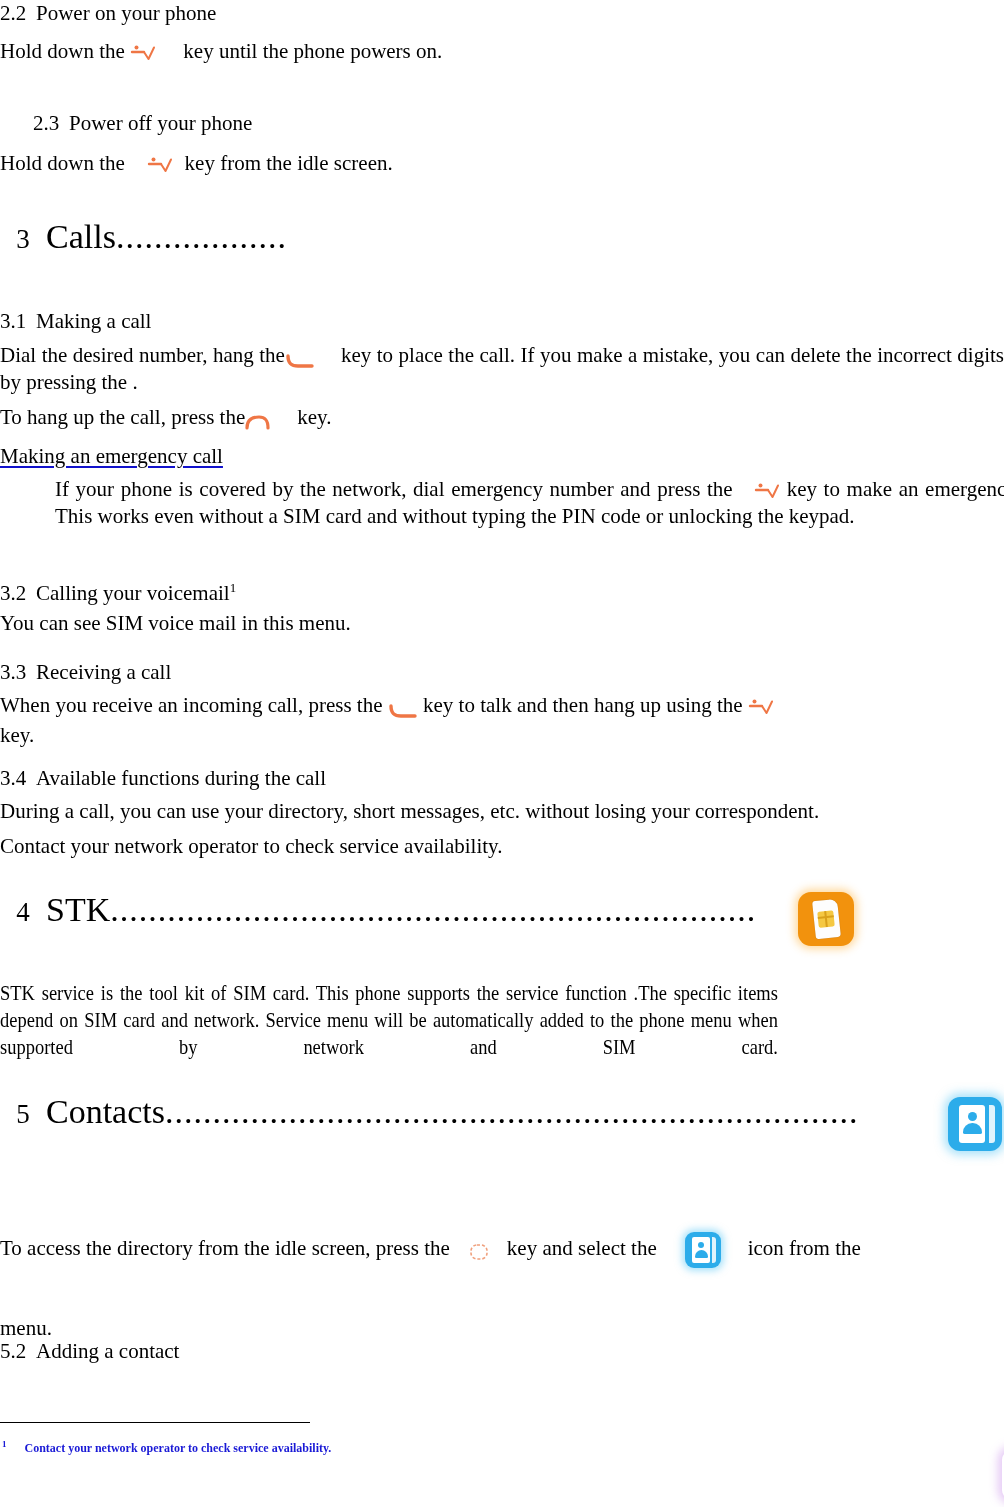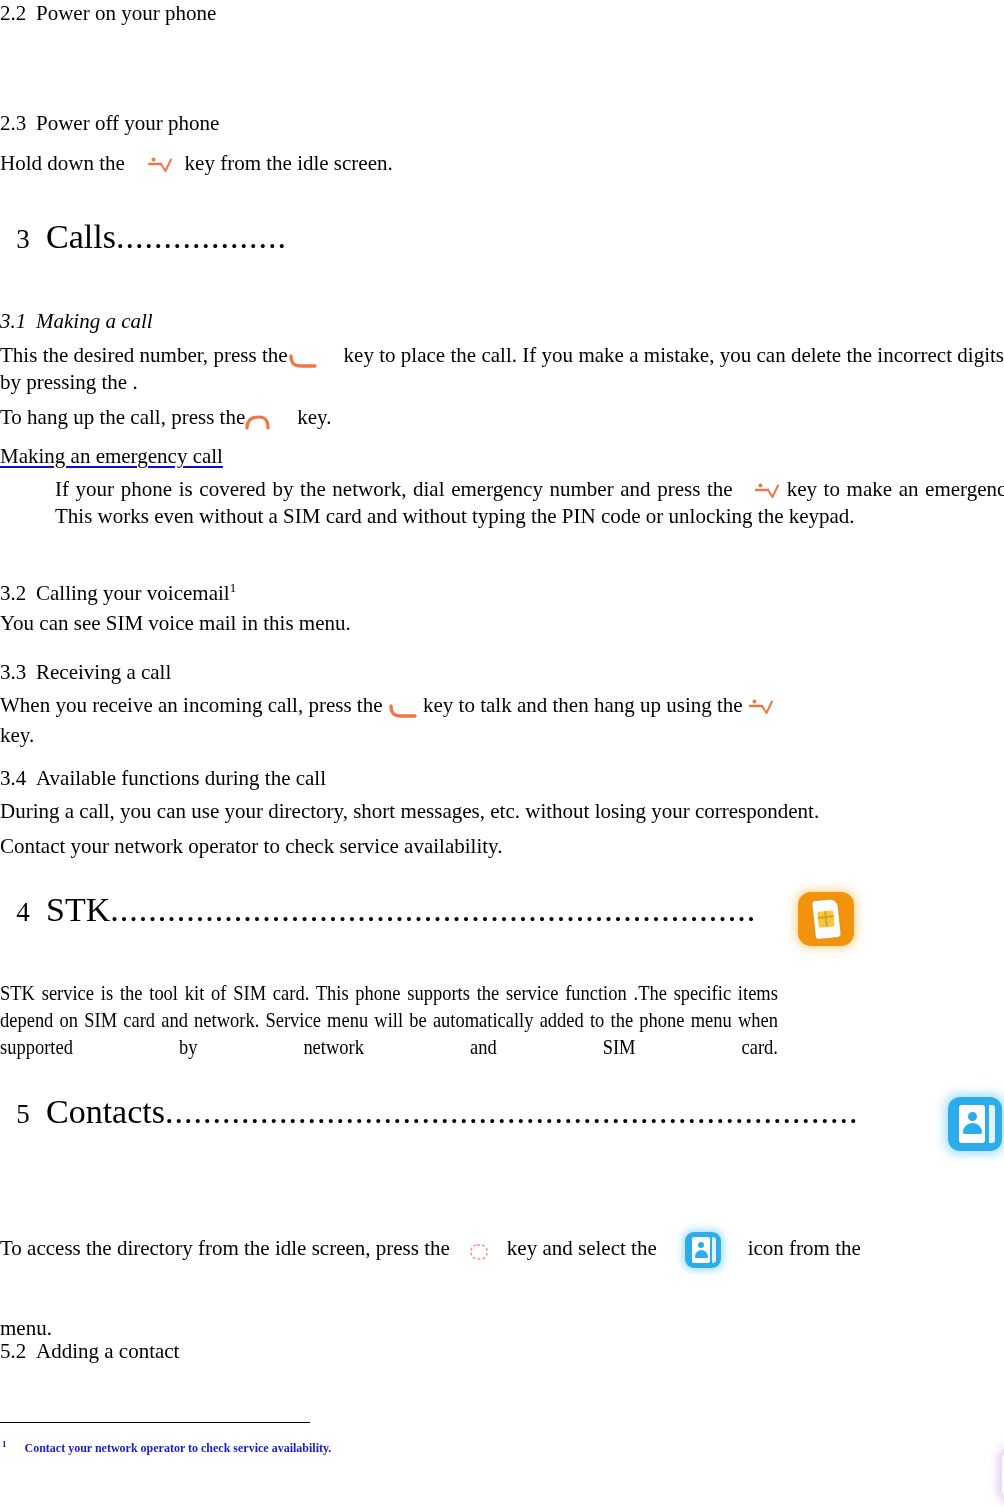--- a/index.html
+++ b/index.html
@@ -200,23 +200,34 @@
 </head>
 <body>
 
 <div class="page">
 
   
   <div class="abs heading2" style="left:0px; top:-2px;">
     <span class="num">2.2</span><span>Power on your phone</span>
   </div>
 
-
-  
-  <div class="abs heading2" style="left:0px; top:108px;">
+  <div class="abs body" style="left:0px; top:38px; width:1004px;">
+    <span>Hold down the</span>
+    <span class="key-icon key-power">
+      <svg viewBox="0 0 26 20" width="26" height="20" aria-hidden="true">
+        <circle cx="6.5" cy="4.5" r="2" fill="#ef7645"></circle>
+        <path d="M2 9 H14" stroke="#ef7645" stroke-width="2.4" stroke-linecap="round" fill="none"></path>
+        <path d="M14 9 L18.5 16 L24 4.5" stroke="#ef7645" stroke-width="2" fill="none" stroke-linecap="round" stroke-linejoin="round"></path>
+      </svg>
+    </span>
+    <span style="display:inline-block;width:22px;"></span><span>key until the phone powers on.</span>
+  </div>
+
+  
+  <div class="abs heading2" style="left:0px; top:108px;padding-left:33px;">
     <span class="num">2.3</span><span>Power off your phone</span>
   </div>
 
   <div class="abs body" style="left:0px; top:150px; width:872px;">
     <span>Hold down the</span>
     <span style="display:inline-block;width:12px;"></span>
     <span class="key-icon key-power">
       <svg viewBox="0 0 26 20" width="26" height="20" aria-hidden="true">
         <circle cx="6.5" cy="4.5" r="2" fill="#ef7645"></circle>
         <path d="M2 9 H14" stroke="#ef7645" stroke-width="2.4" stroke-linecap="round" fill="none"></path>
@@ -225,26 +236,26 @@
     </span>
     <span style="display:inline-block;width:6px;"></span><span>key from the idle screen.</span>
   </div>
 
   
   <div class="abs heading1" style="left:0px; top:215px;">
     <span class="num">3</span><span>Calls</span><span class="dots">..................</span>
   </div>
 
   
-  <div class="abs heading2" style="left:0px; top:306px;font-style:italic;">
+  <div class="abs heading2" style="left:0px; top:306px;">
     <span class="num">3.1</span><span>Making a call</span>
   </div>
 
   <div class="abs body justify" style="left:0px; top:342px; width:1004px;">
-    <span>This the desired number, press the</span><span class="key-icon key-send">
+    <span>Dial the desired number, hang the</span><span class="key-icon key-send">
       <svg viewBox="0 0 30 16" width="30" height="16" aria-hidden="true">
         <path d="M3 3 C3 11, 7 13, 13 13 H27" stroke="#ef7645" stroke-width="3.4" fill="none" stroke-linecap="round" stroke-linejoin="round"></path>
       </svg>
     </span><span style="display:inline-block;width:26px;"></span><span>key to place the call. If you make a mistake, you can delete the incorrect digits by pressing the .</span>
   </div>
 
   <div class="abs body" style="left:0px; top:404px; width:944px;">
     <span>To hang up the call, press the</span><span class="key-icon key-end">
       <svg viewBox="0 0 26 16" width="26" height="16" aria-hidden="true">
         <path d="M2 13 C2 4, 8 2, 14 2 C20 2, 23 5, 23 13" stroke="#ef7645" stroke-width="3.2" fill="none" stroke-linecap="round"></path>

